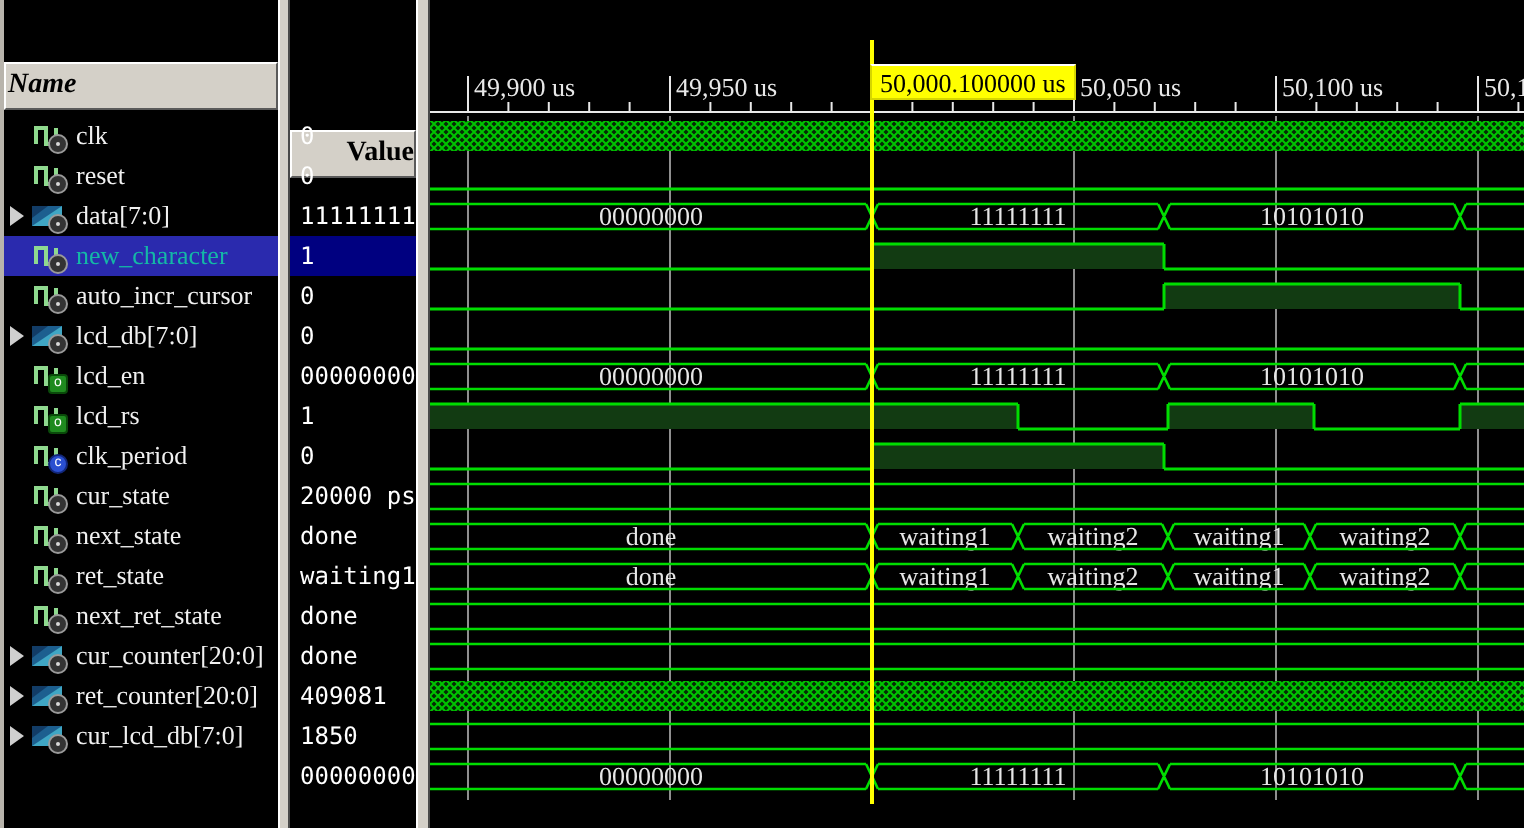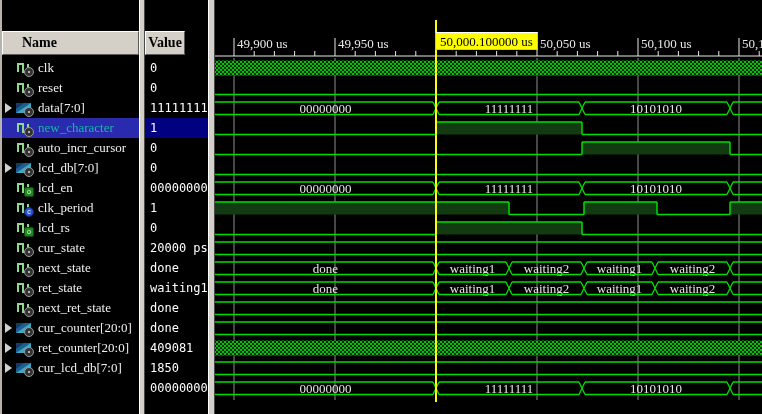--- a/index.html
+++ b/index.html
@@ -8,22 +8,22 @@
     background:#000;font-family:"Liberation Serif",serif;
     border-left:2px solid #b8b4ac;box-sizing:border-box;
   }
   .panel-header{
     position:absolute;top:31px;height:24px;box-sizing:border-box;
     background:#d4d0c8;color:#000;font-weight:bold;font-size:14px;
     border-top:1px solid #ffffff;border-left:1px solid #ffffff;
     border-bottom:1px solid #5a5a5a;border-right:1px solid #5a5a5a;
     display:flex;align-items:center;
   }
-  #name-header{left:0;width:137px;padding-left:19px;}
-  #value-header{left:143px;width:40px;justify-content:center;}
+  #name-header{left:0;width:137px;padding-left:1px;font-style:italic;}
+  #value-header{left:143px;width:63px;justify-content:flex-end;margin-top:34px;}
   .v-divider{
     position:absolute;top:0;height:414px;background:#d4d0c8;
     border-left:1px solid #ffffff;border-right:1px solid #4a4a4a;box-sizing:border-box;
   }
   #divider-1{left:137px;width:6px;}
   #divider-2{left:206px;width:7px;}
   #name-rows{position:absolute;left:0;top:58px;width:137px;}
   #value-rows{position:absolute;left:143px;top:58px;width:63px;}
   .sig-row{
     height:20px;display:flex;align-items:center;color:#f0f0f0;
@@ -146,33 +146,33 @@
           <span class="badge badge-o">o</span>
         </span>
         <span class="sig-label">lcd_en</span>
       </div>
       <div class="sig-row">
         <span class="expander"></span>
         <span class="sig-icon">
           <svg width="17" height="16" viewBox="0 0 17 16">
             <path d="M3,12 V4 H8 V12 H13 V4" fill="none" stroke="#8fd98f" stroke-width="2"></path>
           </svg>
+          <span class="badge badge-o">o</span>
+        </span>
+        <span class="sig-label">lcd_rs</span>
+      </div>
+      <div class="sig-row">
+        <span class="expander"></span>
+        <span class="sig-icon">
+          <svg width="17" height="16" viewBox="0 0 17 16">
+            <path d="M3,12 V4 H8 V12 H13 V4" fill="none" stroke="#8fd98f" stroke-width="2"></path>
+          </svg>
           <span class="badge badge-c">c</span>
         </span>
         <span class="sig-label">clk_period</span>
-      </div>
-      <div class="sig-row">
-        <span class="expander"></span>
-        <span class="sig-icon">
-          <svg width="17" height="16" viewBox="0 0 17 16">
-            <path d="M3,12 V4 H8 V12 H13 V4" fill="none" stroke="#8fd98f" stroke-width="2"></path>
-          </svg>
-          <span class="badge badge-o">o</span>
-        </span>
-        <span class="sig-label">lcd_rs</span>
       </div>
       <div class="sig-row">
         <span class="expander"></span>
         <span class="sig-icon">
           <svg width="17" height="16" viewBox="0 0 17 16">
             <path d="M3,12 V4 H8 V12 H13 V4" fill="none" stroke="#8fd98f" stroke-width="2"></path>
           </svg>
           <span class="badge badge-dot"></span>
         </span>
         <span class="sig-label">cur_state</span>

